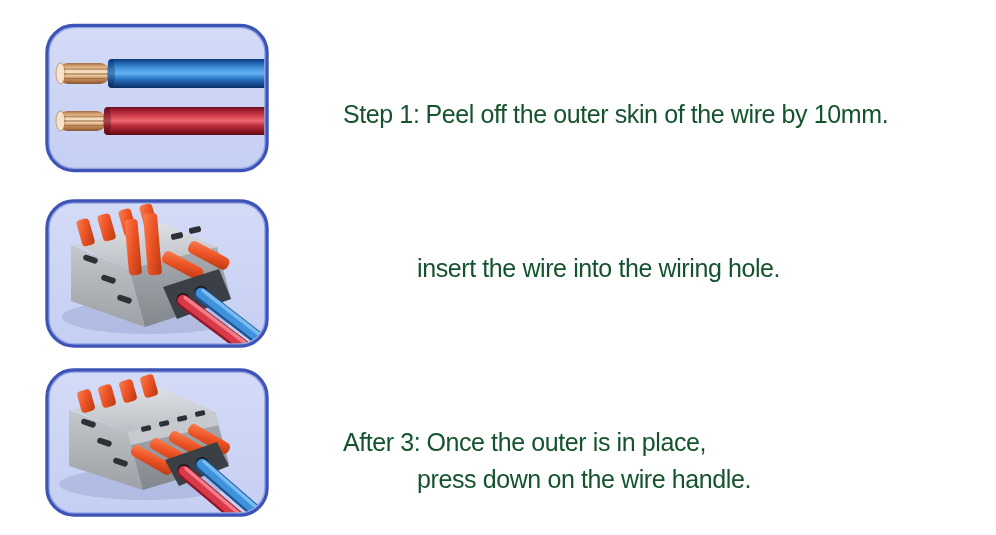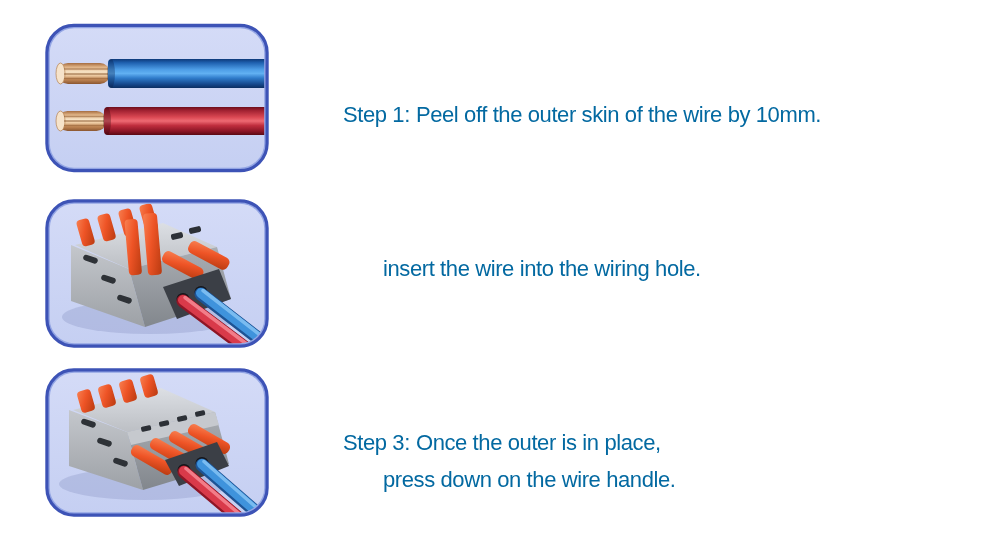--- a/index.html
+++ b/index.html
@@ -2,25 +2,25 @@
 <html><head>
 <meta charset="utf-8">
 <style>
   html,body{margin:0;padding:0;background:#ffffff;}
   .canvas{
     position:relative;width:996px;height:535px;background:#ffffff;overflow:hidden;
     font-family:"Liberation Sans",sans-serif;
   }
   .panel{position:absolute;left:45px;display:block;}
   .step-text{
-    position:absolute;left:343px;color:#0369a1;font-size:22px;line-height:37px;
+    position:absolute;left:343px;color:#14532d;font-size:25px;line-height:37px;
     letter-spacing:-0.4px;white-space:nowrap;
   }
   .step-label{margin-right:6px;}
-  .cont-line{margin-left:40px;text-align:center;}
+  .cont-line{margin-left:74px;text-align:center;}
 </style>
 </head>
 <body>
 
 <div class="canvas">
 
   <svg class="panel" style="top:23px;" width="224" height="150" viewBox="0 0 224 149">
     <defs>
       <linearGradient id="p1bg" x1="0" y1="0" x2="0" y2="1">
         <stop offset="0" stop-color="#d4dbf7"></stop>
@@ -250,18 +250,18 @@
       <span class="step-label">Step 1:</span><span>Peel off the outer skin of the wire by 10mm.</span>
     </div>
   </div>
 
   <div class="step-text" style="top:250px;">
     <div class="cont-line">insert the wire into the wiring hole.</div>
   </div>
 
   <div class="step-text" style="top:424px;">
     <div>
-      <span class="step-label">Step 3:</span><span>Once the outer is in place,</span>
+      <span class="step-label">After 3:</span><span>Once the outer is in place,</span>
     </div>
     <div class="cont-line">press down on the wire handle.</div>
   </div>
 
 </div>
 
 </body></html>

